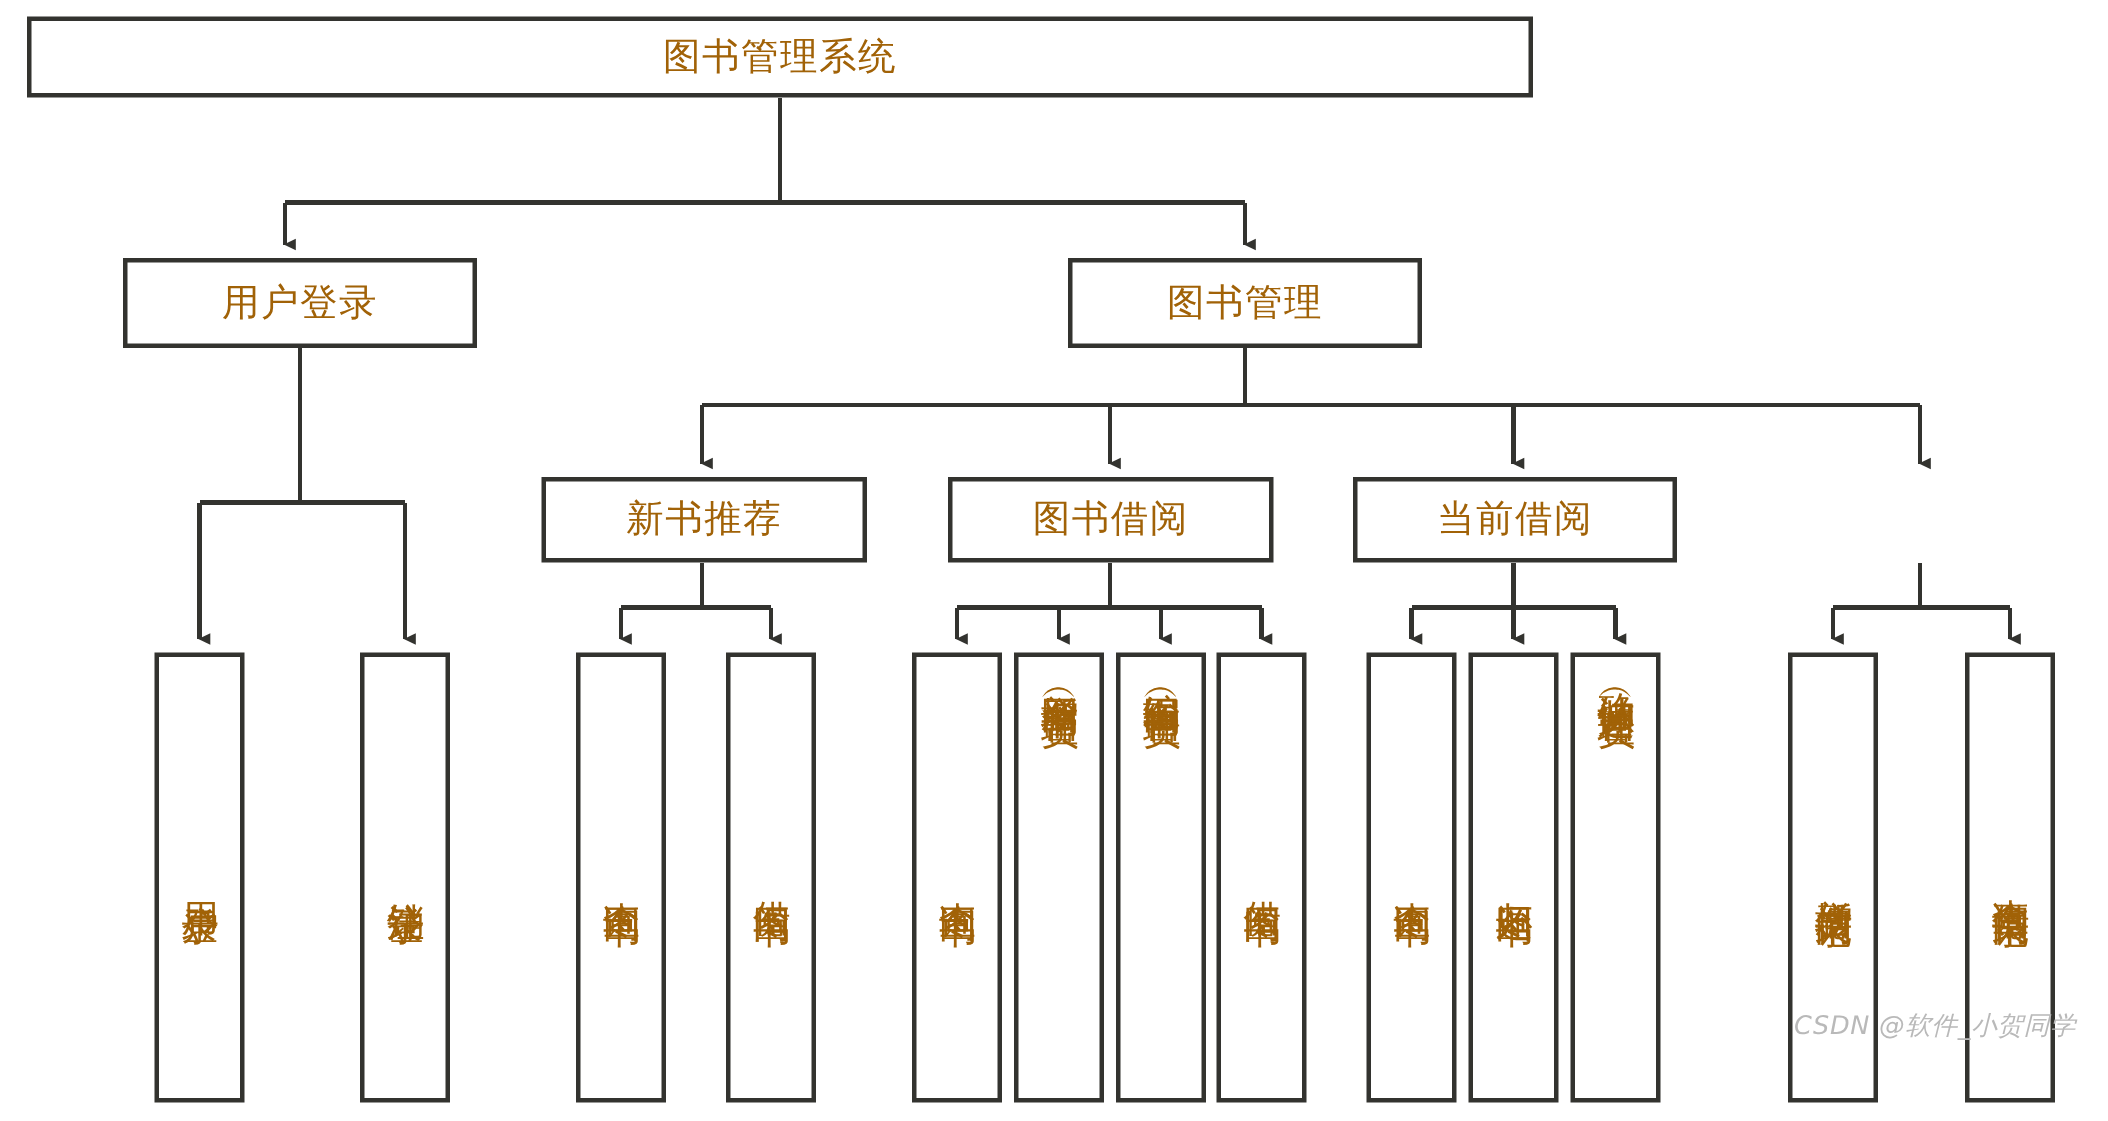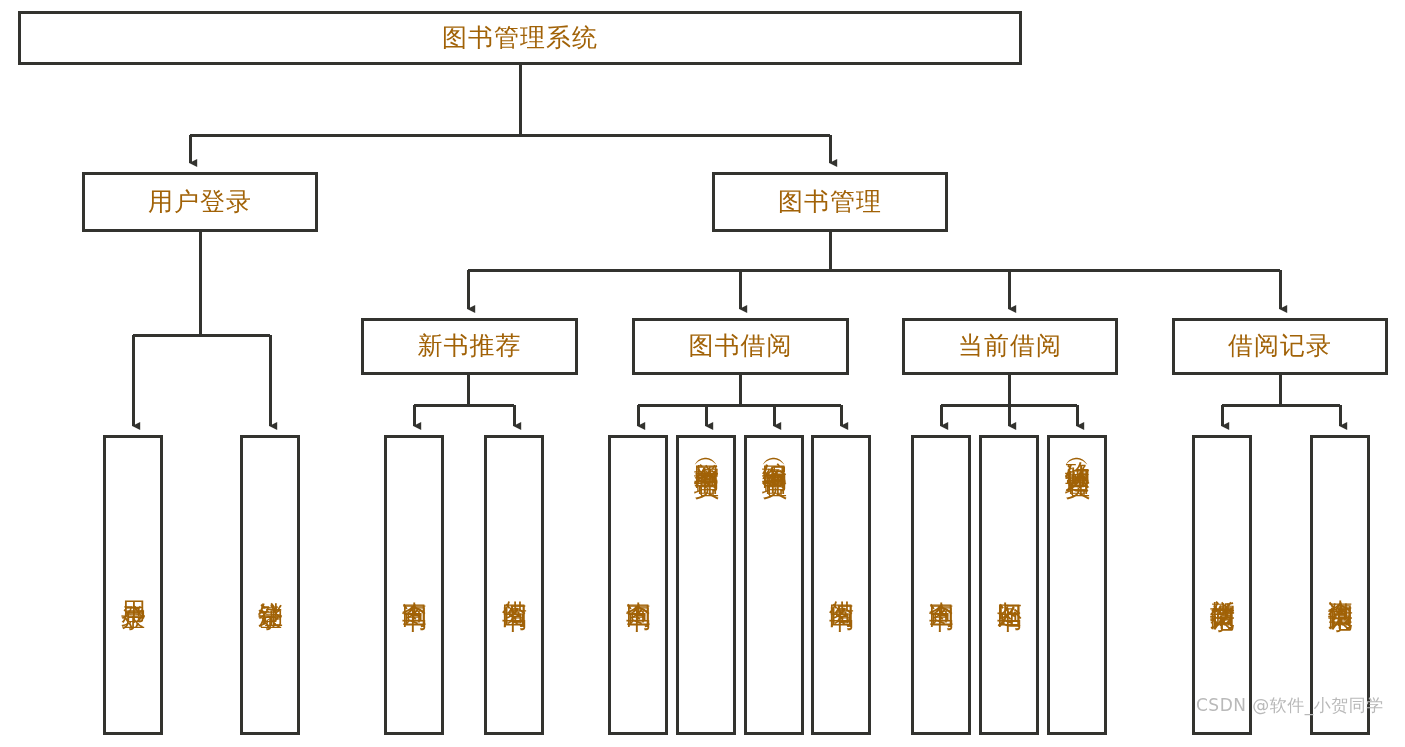--- a/index.html
+++ b/index.html
@@ -139,23 +139,20 @@
   </div>
 
   <div class="node" style="left:632px; top:318px; width:217px; height:57px;">
     <span class="label">图书借阅</span>
   </div>
 
   <div class="node" style="left:902px; top:318px; width:216px; height:57px;">
     <span class="label">当前借阅</span>
   </div>
 
-  <div class="node" style="left:1172px; top:318px; width:216px; height:57px;">
-    <span class="label">借阅记录</span>
-  </div>
 
   <div class="node leaf" style="left:103px; top:435px; width:60px; height:300px;">
     <span class="label">用户登录</span>
   </div>
 
   <div class="node leaf" style="left:240px; top:435px; width:60px; height:300px;">
     <span class="label">注销登录</span>
   </div>
 
   <div class="node leaf" style="left:384px; top:435px; width:60px; height:300px;">
@@ -195,15 +192,15 @@
   </div>
 
   <div class="node leaf" style="left:1192px; top:435px; width:60px; height:300px;">
     <span class="label">新增借阅记录</span>
   </div>
 
   <div class="node leaf" style="left:1310px; top:435px; width:60px; height:300px;">
     <span class="label">查询借阅记录</span>
   </div>
 
-  <div class="watermark" style="left:1196px; top:694px;">CSDN @软件_小贺同学</div>
+  <div class="watermark" style="left:1196px; top:672px;font-style:italic;">CSDN @软件_小贺同学</div>
 
 </div>
 
 </body></html>

